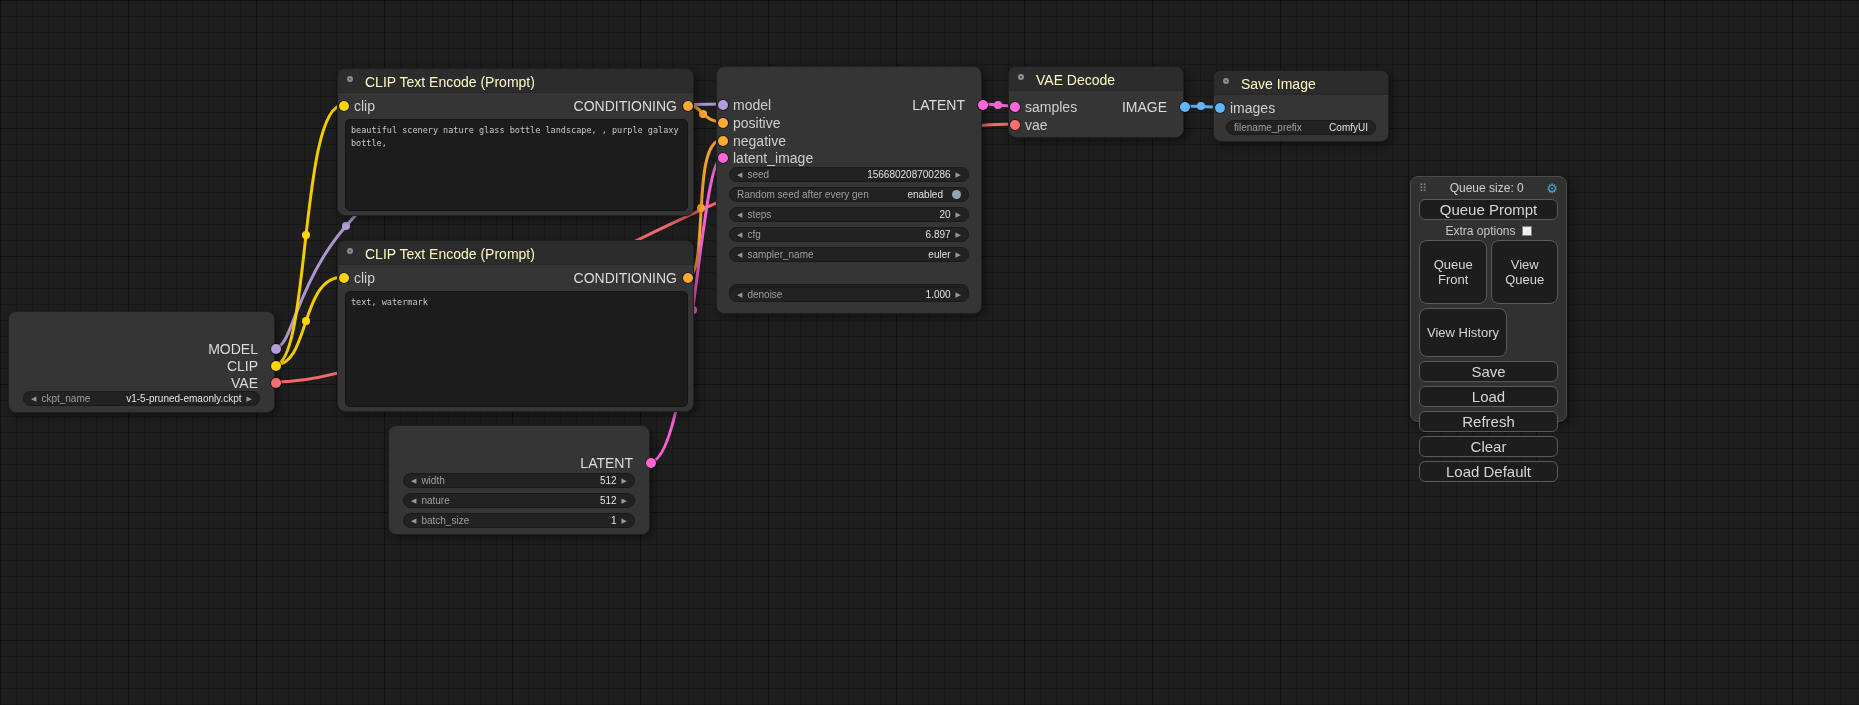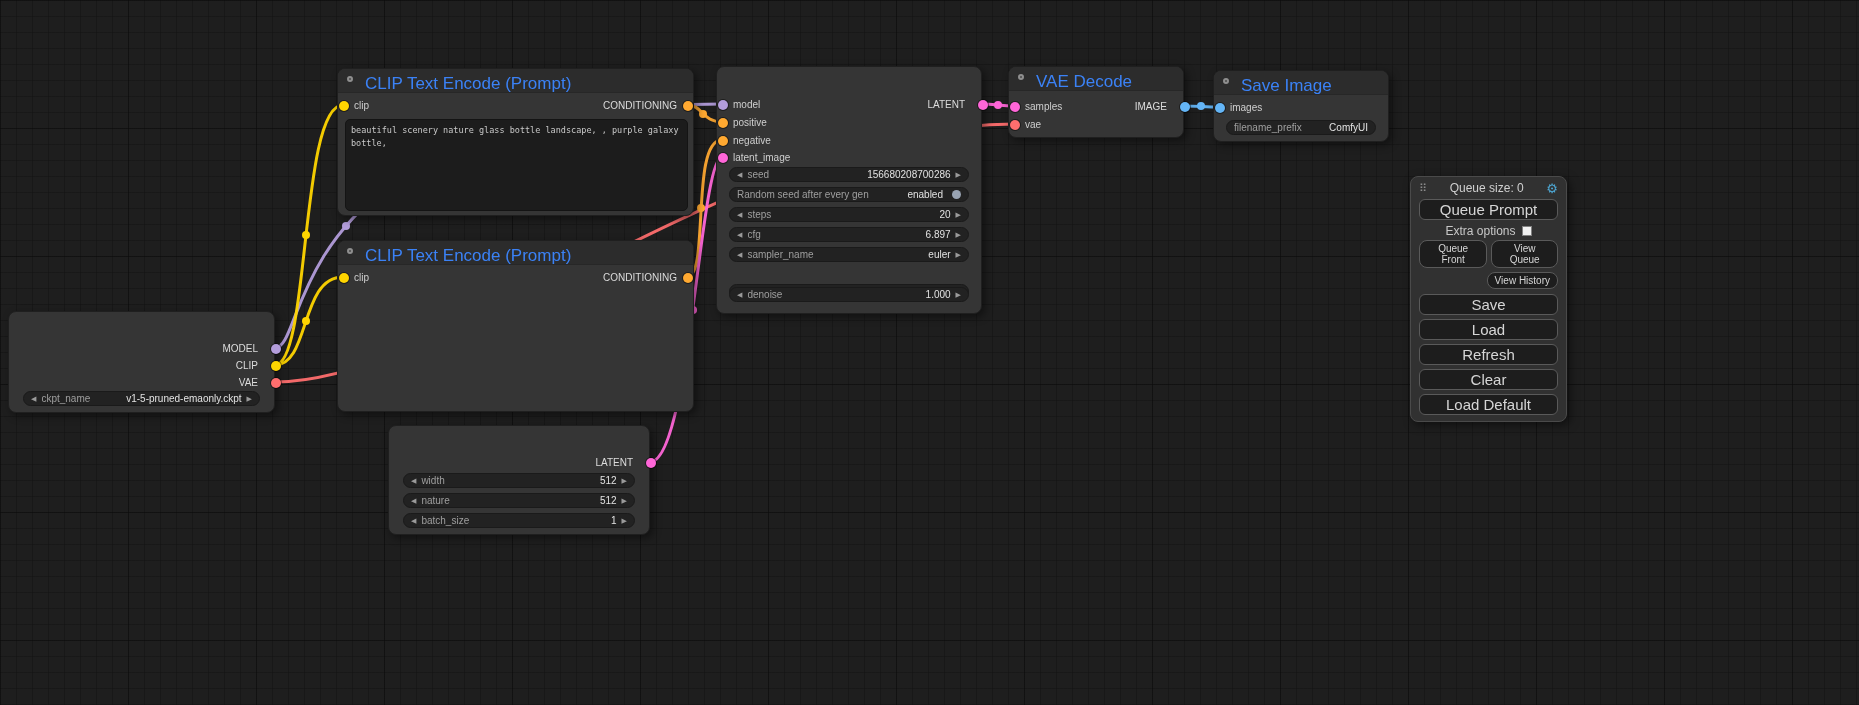--- a/index.html
+++ b/index.html
@@ -16,22 +16,22 @@
     background-size:128px 128px,128px 128px,16px 16px,16px 16px;
   }
   .wires{position:absolute;left:0;top:0;z-index:1}
   .wires path{fill:none;stroke-width:3;opacity:.95;stroke-linecap:round}
   .node{position:absolute;background:#353535;border:1px solid #1f1f1f;border-radius:8px;
         box-shadow:3px 3px 9px rgba(0,0,0,.45);z-index:2}
   .ntitle{position:absolute;left:0;top:0;right:0;height:24px;background:#2c2c2c;
           border-radius:7px 7px 0 0;border-bottom:1px solid #272727}
   .ndot{position:absolute;left:9px;top:7px;width:6px;height:6px;border-radius:50%;
         background:#4a4a4a;border:2px solid #8f8f8f}
-  .ntext{position:absolute;left:27px;top:5px;font-size:17px;color:#3b82f6;white-space:nowrap}
-  .slot-label{position:absolute;font-size:10px;color:#cfcfcf;line-height:12px;white-space:nowrap}
+  .ntext{position:absolute;left:27px;top:5px;font-size:14px;color:#fef9c3;white-space:nowrap}
+  .slot-label{position:absolute;font-size:14px;color:#cfcfcf;line-height:12px;white-space:nowrap}
   .slot-label.out{color:#dcdcdc}
   .dot{position:absolute;width:10px;height:10px;border-radius:50%;box-shadow:0 0 0 1px rgba(0,0,0,.45)}
   .c-model{background:#B39DDB}
   .c-clip{background:#FFD500}
   .c-vae{background:#FF6E6E}
   .c-cond{background:#FFA931}
   .c-latent{background:#FF66D8}
   .c-image{background:#64B5F6}
   .widget{position:absolute;height:15px;background:#222;border-radius:8px;border:1px solid #1a1a1a;
           display:flex;align-items:center;font-size:10px;padding:0 7px;gap:5px}
@@ -48,22 +48,22 @@
   .qdrag{color:#8c8c8c;font-size:11px;cursor:grab;line-height:11px}
   .qsize{flex:1;text-align:center;color:#d0d0d0;font-size:12px}
   .qgear{color:#4da6d2;font-size:13px;cursor:pointer;line-height:13px}
   .qbtn{background:#1d1d1d;border:1px solid #5a5a5a;border-radius:6px;color:#d6d6d6;
         font-family:"Liberation Sans",sans-serif;cursor:pointer;display:block;width:100%}
   .qbtn.big{height:23px;font-size:15px;margin:2px 0;line-height:19px}
   .qextra{display:flex;align-items:center;justify-content:center;gap:6px;color:#c8c8c8;
           font-size:12px;height:20px;margin-top:2px}
   .qcheck{width:10px;height:10px;background:#f0f0f0;border:1px solid #808080;display:inline-block;cursor:pointer}
   .qrow{display:flex;justify-content:space-between;gap:4px;margin:2px 0}
-  .qrow.center{justify-content:flex-end}
-  .qbtn.small{font-size:10px;padding:2px 7px;border-radius:8px;width:auto}
+  .qrow.center{justify-content:flex-start}
+  .qbtn.small{font-size:13px;padding:16px 7px;border-radius:8px;width:auto}
   .qspacer{height:9px}
 </style>
 </head>
 <body>
 
 <svg class="wires" width="1859" height="705">
   <path d="M275,348 C310,348 280,104 722,104" stroke="#B39DDB"></path>
   <path d="M275,365 C310,365 300,105 343,105" stroke="#FFD500"></path>
   <path d="M275,365 C310,365 300,277 343,277" stroke="#FFD500"></path>
   <path d="M275,382 C450,382 750,124 1014,124" stroke="#FF6E6E"></path>
@@ -112,20 +112,21 @@
 
 <div class="node" style="left:337px;top:240px;width:357px;height:172px">
   <div class="ntitle">
     <span class="ndot"></span>
     <span class="ntext">CLIP Text Encode (Prompt)</span>
   </div>
   <span class="slot-label" style="left:16px;top:31px">clip</span>
   <span class="slot-label out" style="right:16px;top:31px">CONDITIONING</span>
   <span class="dot c-clip" style="left:1px;top:32px"></span>
   <span class="dot c-cond" style="left:345px;top:32px"></span>
+  <textarea class="prompt" style="left: 7px; top: 50px; width: 343px; height: 116px;">text, watermark</textarea>
 </div>
 
 <div class="node" style="left:388px;top:425px;width:262px;height:110px">
   <span class="slot-label out" style="right:16px;top:31px">LATENT</span>
   <span class="dot c-latent" style="left:257px;top:32px"></span>
   <div class="widget" style="left:14px;right:14px;top:47px">
     <span class="warr">◀</span>
     <span class="wlabel">width</span>
     <span class="wvalue">512</span>
     <span class="warr">▶</span>

